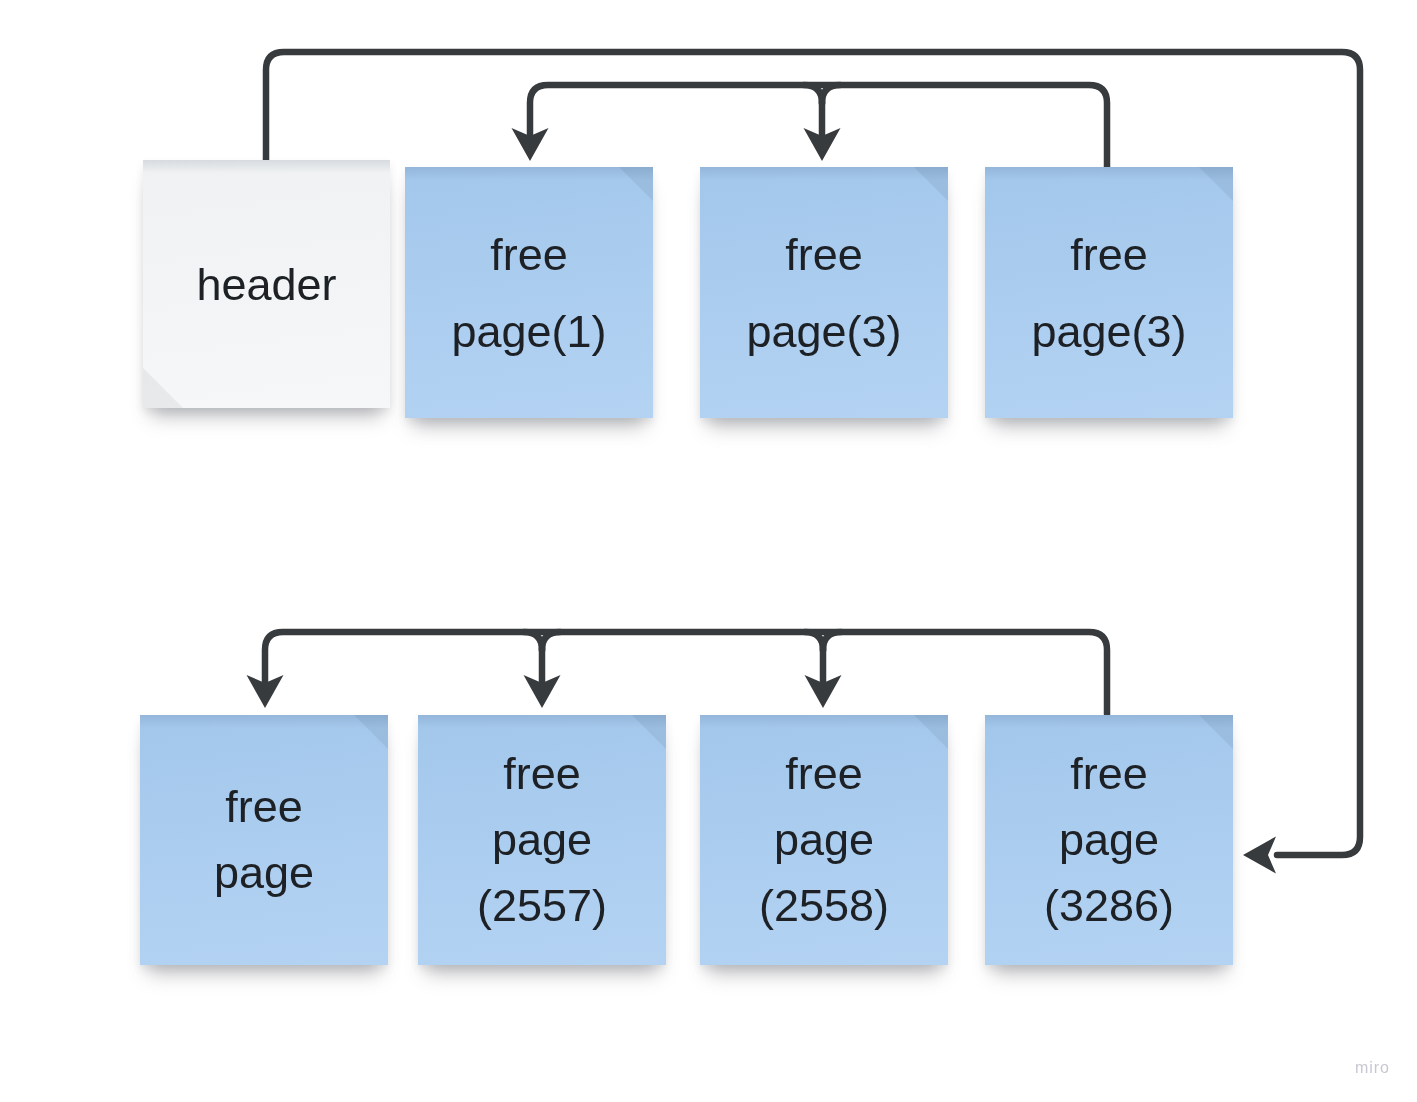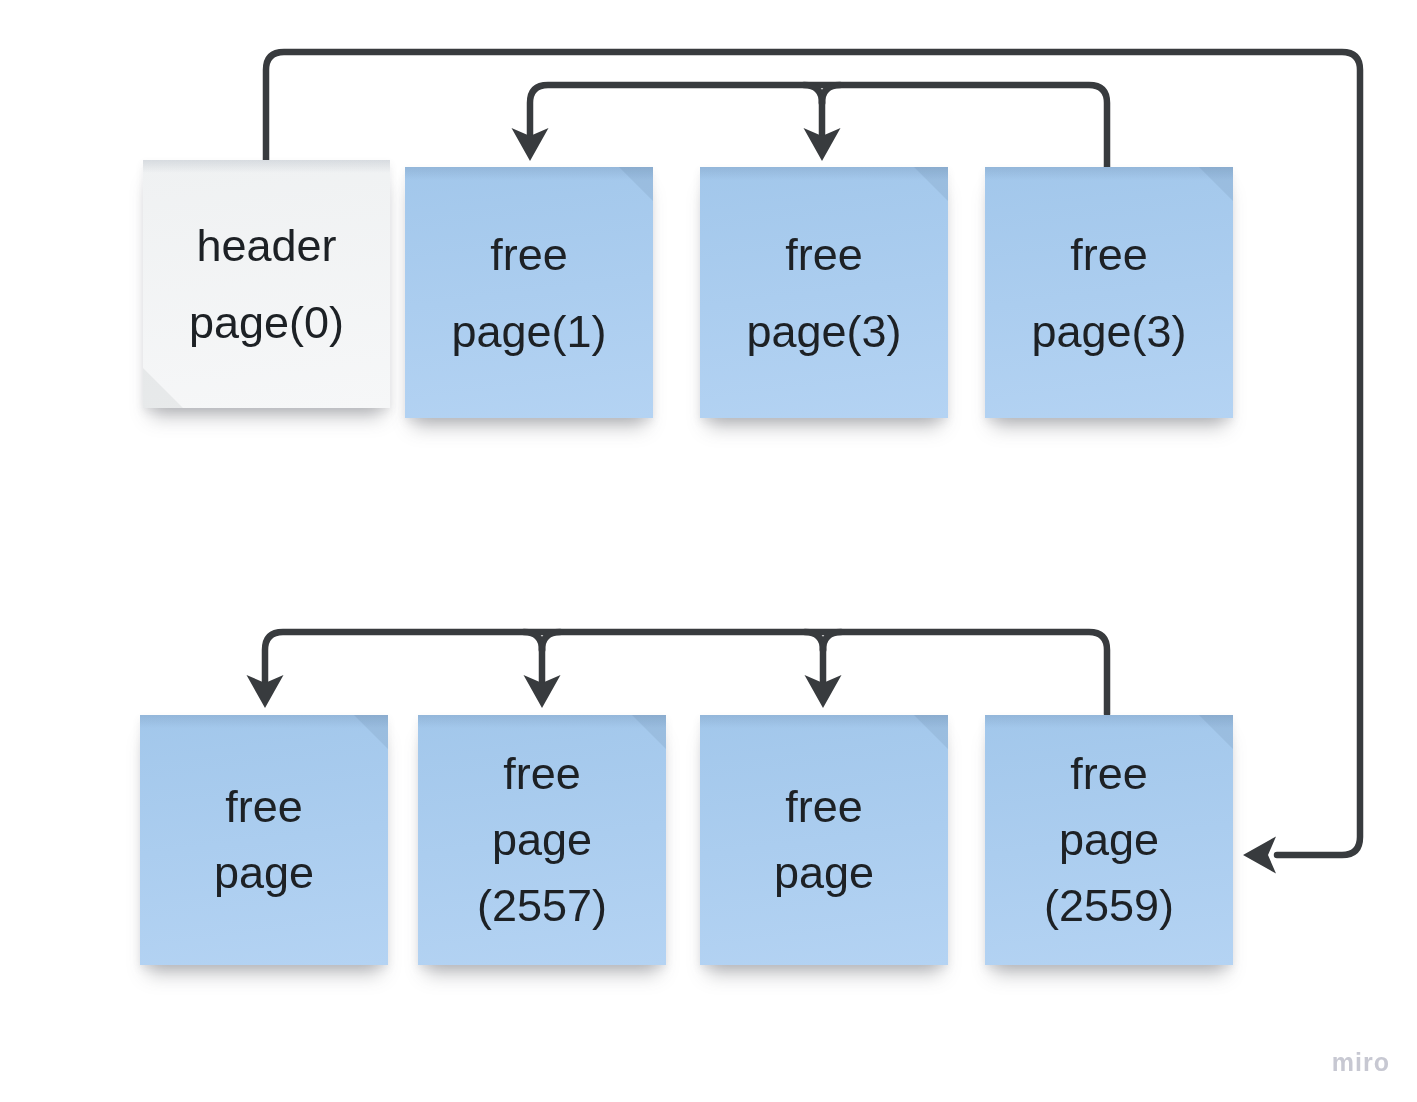--- a/index.html
+++ b/index.html
@@ -70,21 +70,21 @@
   .omitted{
     position:absolute;left:390px;top:503px;width:545px;
     text-align:center;
     font-size:97px;line-height:1.1;
     color:var(--note-text);
     letter-spacing:2px;
     white-space:nowrap;
   }
   .watermark{
     position:absolute;right:27px;bottom:25px;
-    font-size:25px;font-weight:700;letter-spacing:1px;
+    font-size:16px;font-weight:400;letter-spacing:1px;
     color:var(--watermark);
   }
 </style>
 </head>
 <body>
 
 <div class="board">
 
   <svg class="connectors" viewBox="0 0 1417 1102" xmlns="http://www.w3.org/2000/svg">
 
@@ -112,21 +112,20 @@
       <path class="conn" d="M 823,645 V 686"></path>
       <path class="arrowhead" d="M 265,708 L 246.5,675 L 265,683 L 283.5,675 Z"></path>
       <path class="arrowhead" d="M 542,708 L 523.5,675 L 542,683 L 560.5,675 Z"></path>
       <path class="arrowhead" d="M 823,708 L 804.5,675 L 823,683 L 841.5,675 Z"></path>
     </g>
   </svg>
 
   <div class="note gray" style="left:143px;top:160px;width:247px;height:248px">
     <div class="note-text lines-2">
       <span>header</span>
-      <span>page(0)</span>
     </div>
   </div>
 
   <div class="note blue" style="left:405px;top:167px;width:248px;height:251px">
     <div class="note-text lines-2">
       <span>free</span>
       <span>page(1)</span>
     </div>
   </div>
 
@@ -157,26 +156,27 @@
       <span>free</span>
       <span>page</span>
       <span>(2557)</span>
     </div>
   </div>
 
   <div class="note blue" style="left:700px;top:715px;width:248px;height:250px">
     <div class="note-text lines-3">
       <span>free</span>
       <span>page</span>
+      <span>(2558)</span>
     </div>
   </div>
 
   <div class="note blue" style="left:985px;top:715px;width:248px;height:250px">
     <div class="note-text lines-3">
       <span>free</span>
       <span>page</span>
-      <span>(2559)</span>
+      <span>(3286)</span>
     </div>
   </div>
 
   <div class="watermark">miro</div>
 
 </div>
 
 </body></html>

